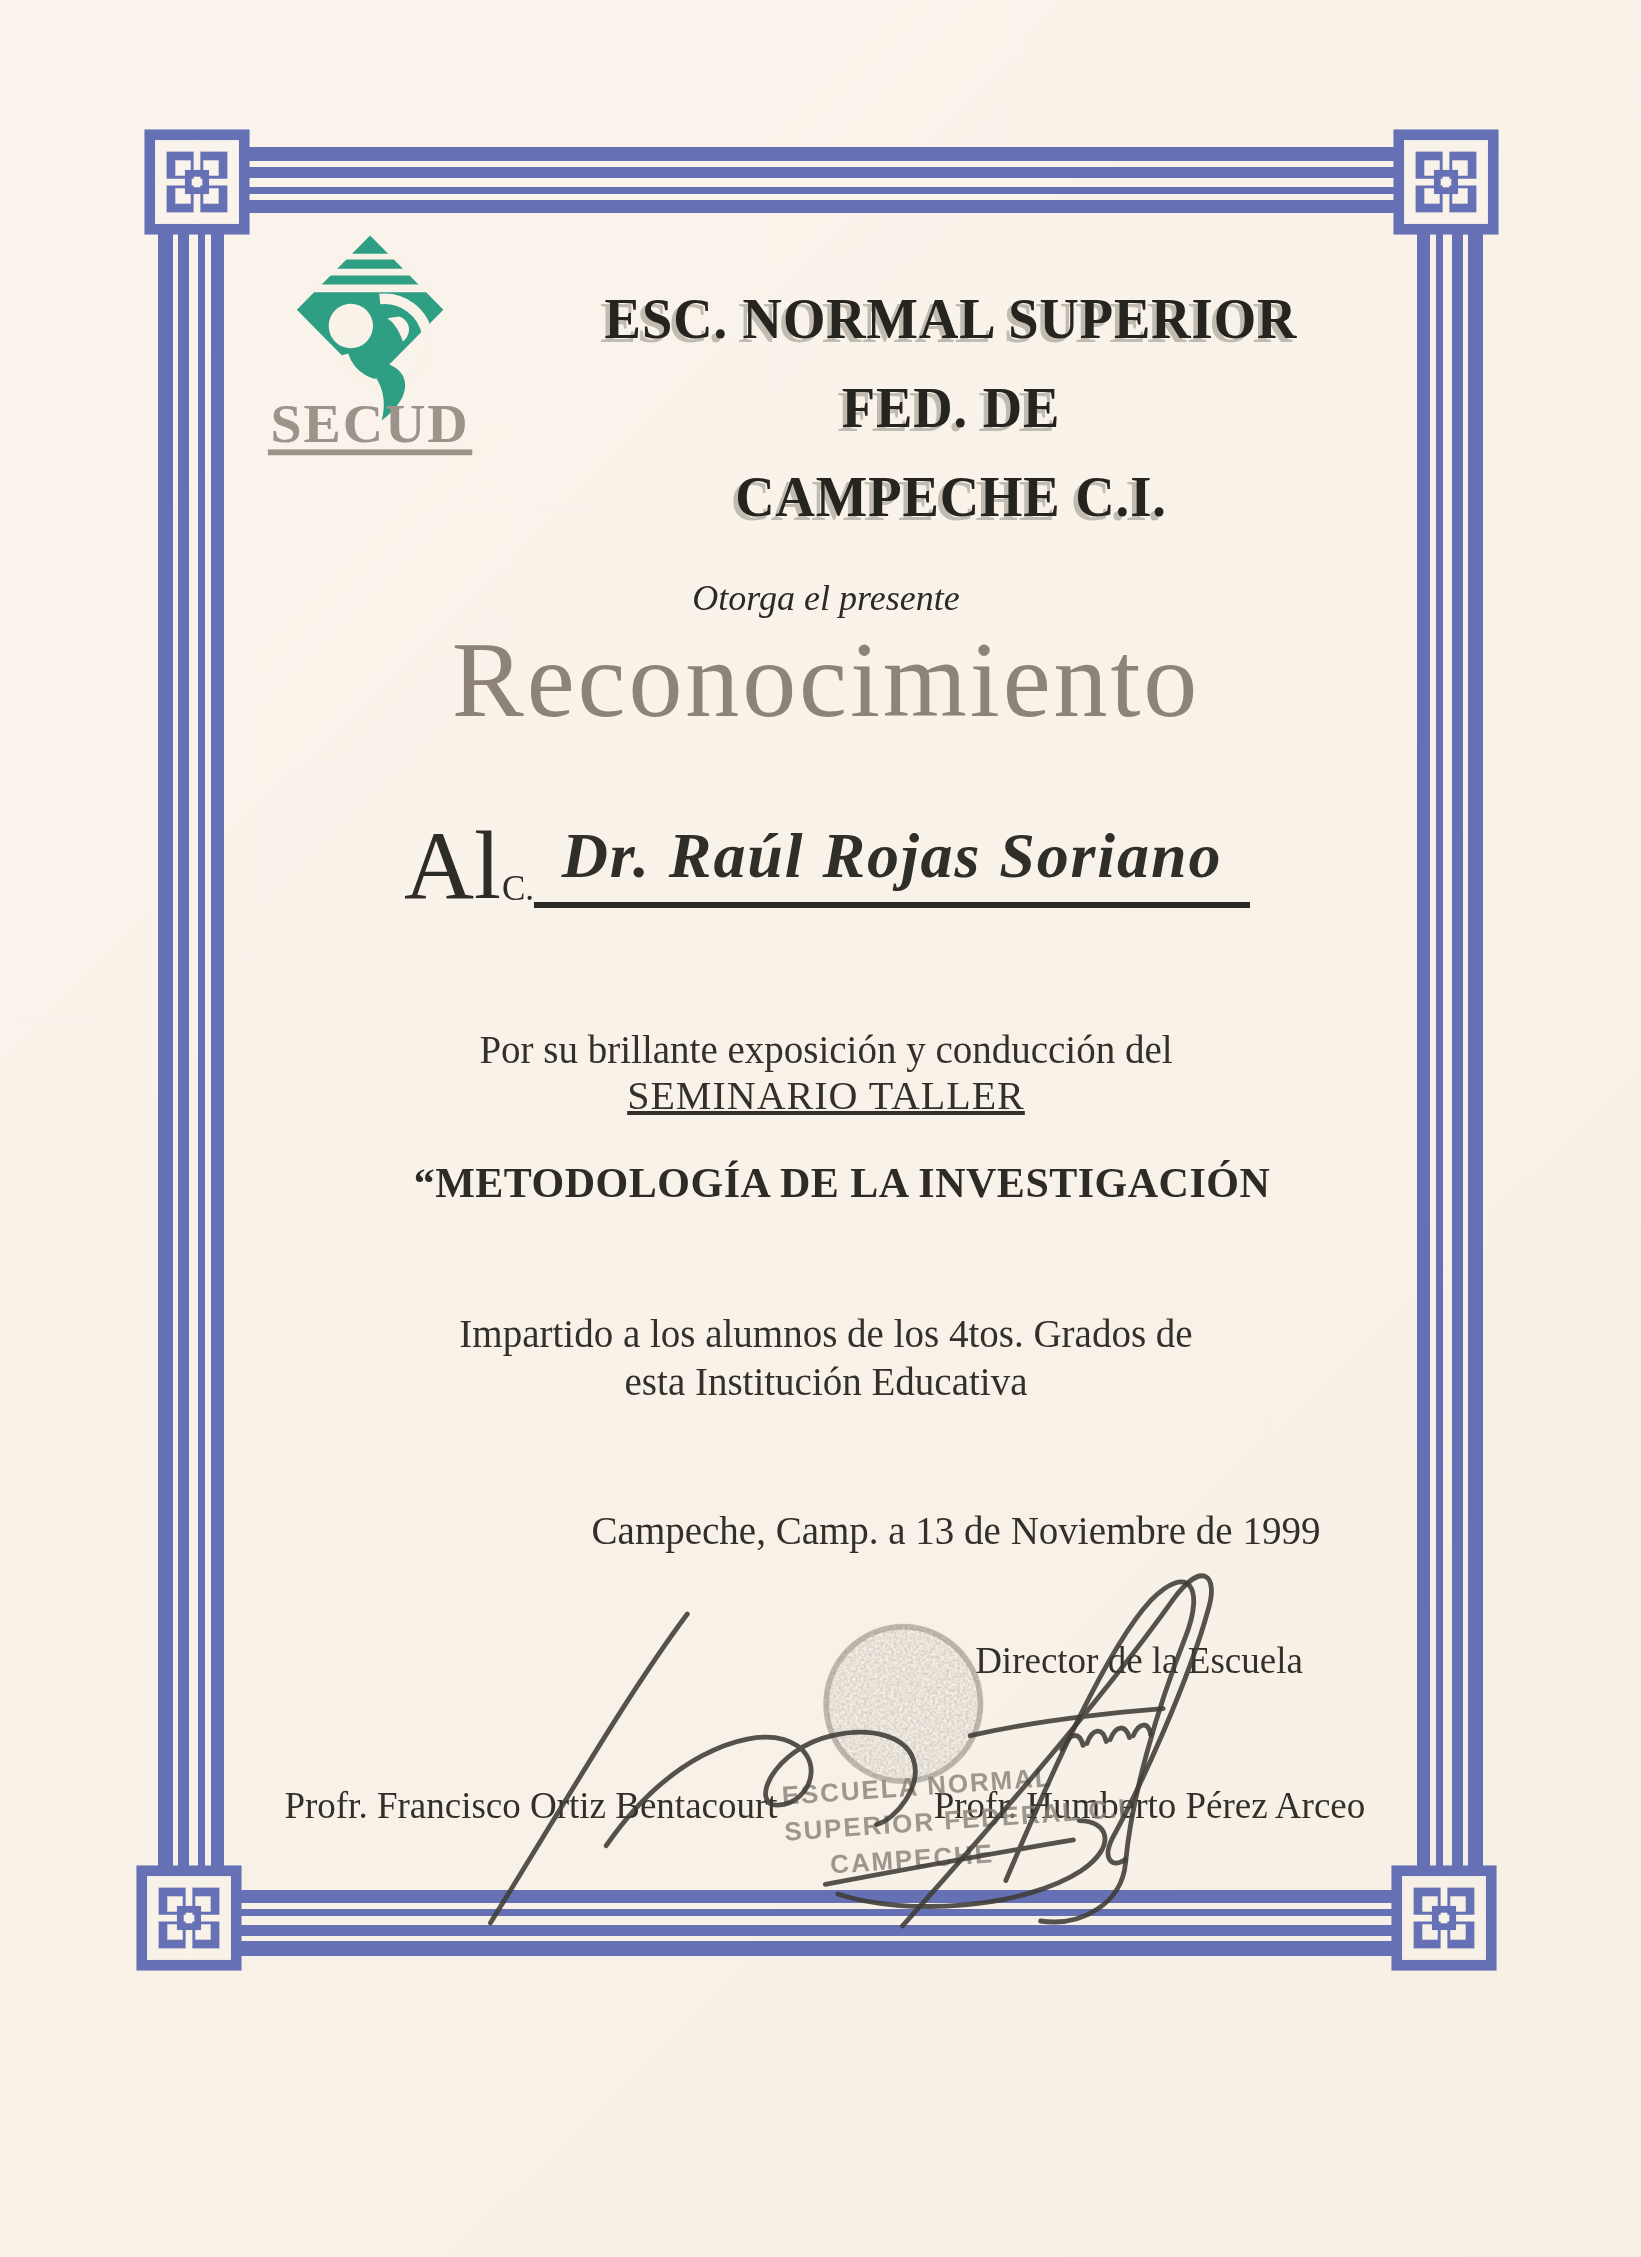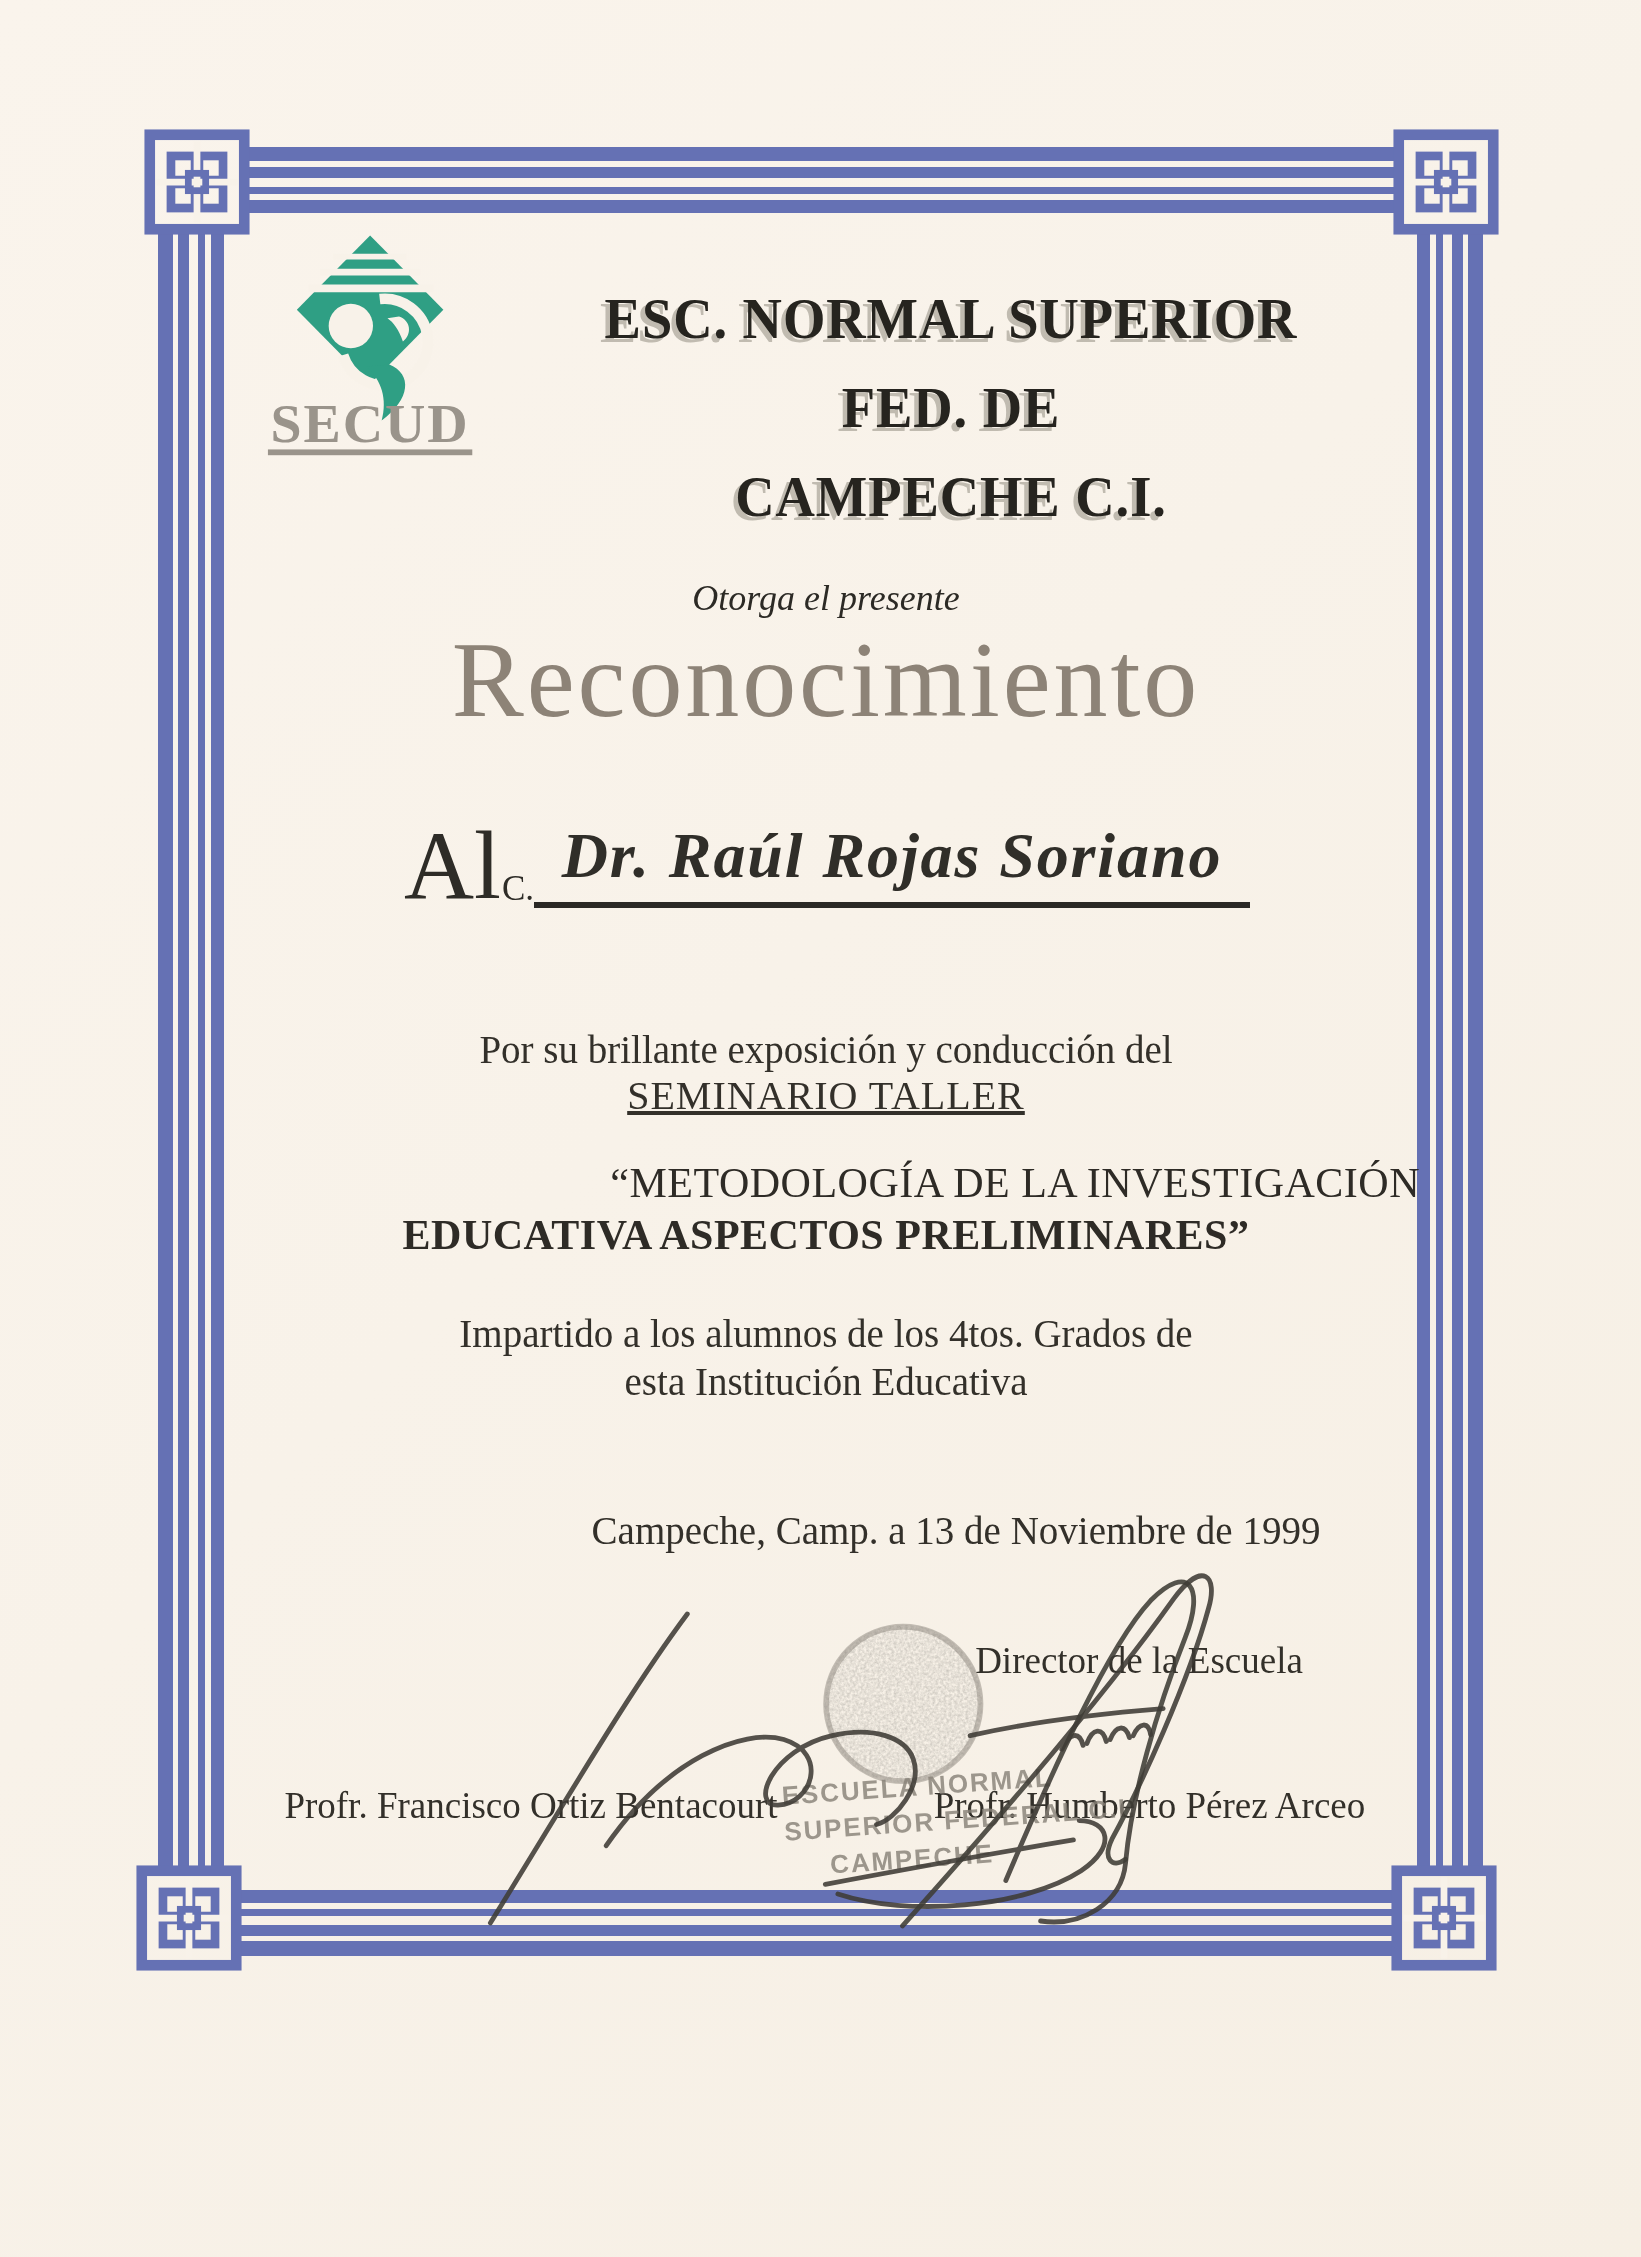--- a/index.html
+++ b/index.html
@@ -35,21 +35,21 @@
   }
   .presents{left:232px;top:577px;width:1188px;font-size:36px;color:#2c2a25;font-style:italic;}
   .award{left:232px;top:618px;width:1188px;font-size:108px;font-weight:normal;
          color:var(--grayink);letter-spacing:2.9px;}
   .al{left:404px;top:817px;font-size:97px;color:#2e2c27;line-height:1;}
   .cdot{left:502px;top:869px;font-size:35px;color:#2e2c27;}
   .rec-name{left:534px;top:819px;width:716px;font-size:64px;font-style:italic;font-weight:bold;color:#302e29;letter-spacing:1.9px;}
   .rule{left:534px;top:902px;width:716px;height:5.8px;background:#2b2925;}
   .reason1{left:232px;top:1027px;width:1188px;font-size:39px;}
   .reason2{left:232px;top:1072px;width:1188px;font-size:40px;letter-spacing:1px;text-decoration:underline;}
-  .sem1{left:232px;top:1159px;width:1188px;font-size:42px;font-weight:normal;letter-spacing:0.5px;color:#2e2b26;text-align:right;}
+  .sem1{left:248px;top:1159px;width:1188px;font-size:42px;font-weight:bold;letter-spacing:0.5px;color:#2e2b26;}
   .sem2{left:232px;top:1211px;width:1188px;font-size:42px;font-weight:bold;letter-spacing:0.5px;color:#2e2b26;}
   .aud1{left:232px;top:1311px;width:1188px;font-size:39px;}
   .aud2{left:232px;top:1359px;width:1188px;font-size:39px;}
   .dateline{left:541px;top:1508px;width:830px;font-size:39px;}
   .role-l{left:222px;top:1639px;width:618px;font-size:37px;line-height:44px;}
   .name-l{left:164px;top:1784px;width:734px;font-size:37px;}
   .role-r{left:859px;top:1639px;width:560px;font-size:37px;}
   .name-r{left:850px;top:1784px;width:599px;font-size:37px;}
   .stamp-text{position:absolute;left:784px;top:1769px;width:251px;
     font-family:"Liberation Sans",sans-serif;font-weight:bold;
@@ -118,21 +118,20 @@
   <div class="abs ctr award">Reconocimiento</div>
 
   <div class="abs al">Al</div>
   <div class="abs cdot">C.</div>
   <div class="abs ctr rec-name">Dr. Raúl Rojas Soriano</div>
   <div class="abs rule"></div>
 
   <div class="abs ctr reason1">Por su brillante exposición y conducción del</div>
   <div class="abs ctr reason2">SEMINARIO TALLER</div>
   <div class="abs ctr sem1">“METODOLOGÍA DE LA INVESTIGACIÓN</div>
-  <div class="abs ctr sem2">EDUCATIVA ASPECTOS PRELIMINARES”</div>
   <div class="abs ctr aud1">Impartido a los alumnos de los 4tos. Grados de</div>
   <div class="abs ctr aud2">esta Institución Educativa</div>
   <div class="abs ctr dateline">Campeche, Camp. a 13 de Noviembre de 1999</div>
 
   <div class="abs ctr name-l">Profr. Francisco Ortiz Bentacourt</div>
   <div class="abs ctr role-r">Director de la Escuela</div>
   <div class="abs ctr name-r">Profr. Humberto Pérez Arceo</div>
 
   <svg class="abs" style="left:792px;top:1593px;" width="348" height="328" viewBox="0 0 360 340">
     <defs>

